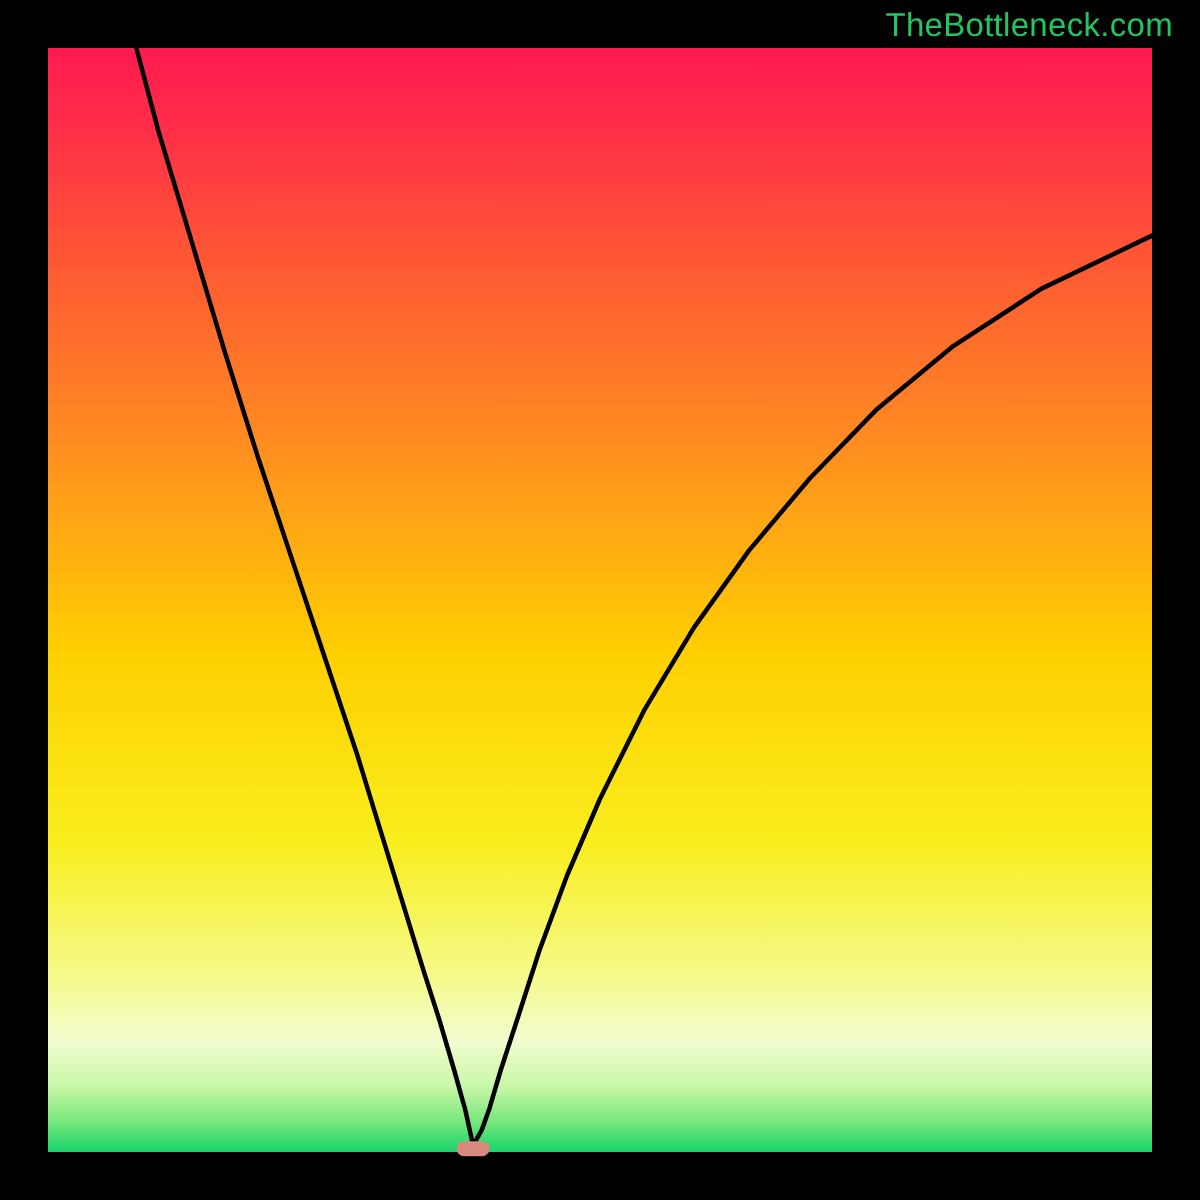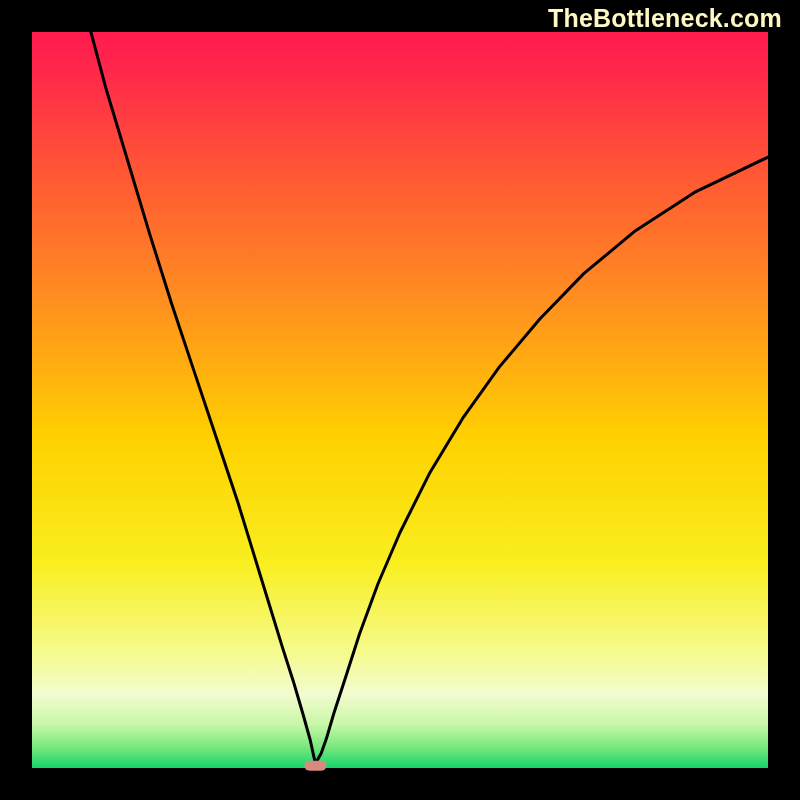--- a/index.html
+++ b/index.html
@@ -19,23 +19,23 @@
     height: 800px;
     background: #000000;
   }
   .plot-area {
     position: absolute;
   }
   .watermark {
     position: absolute;
     top: 4px;
     right: 18px;
-    color: #fef9c3;
-    font-size: 25px;
-    font-weight: 700;
+    color: #22c55e;
+    font-size: 22px;
+    font-weight: 400;
     letter-spacing: 0.2px;
   }
   svg.curve-svg {
     position: absolute;
     top: 0;
     left: 0;
     pointer-events: none;
   }
 </style>
 </head>

